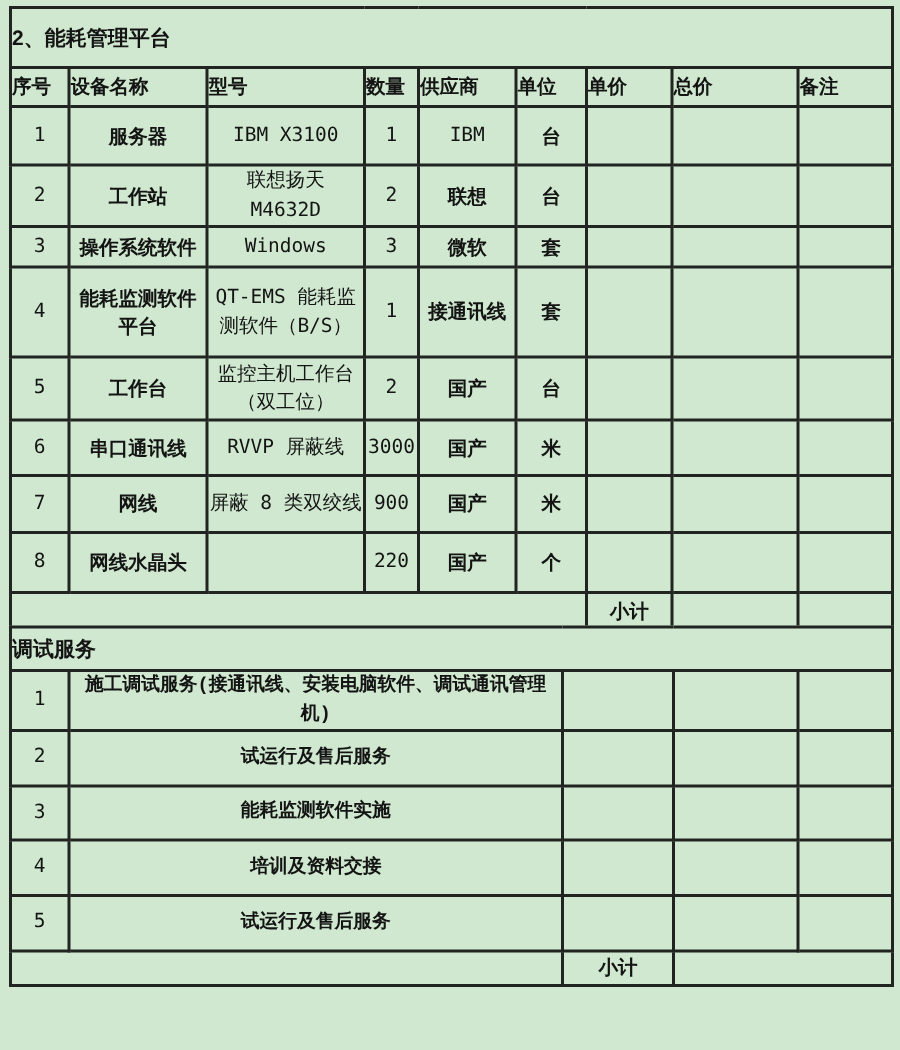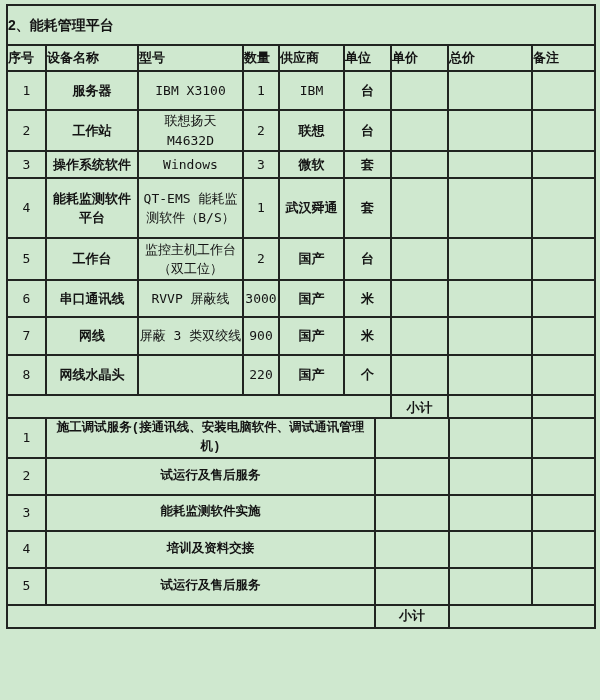--- a/index.html
+++ b/index.html
@@ -108,21 +108,21 @@
       <td class="cjk ctr">套</td>
       <td></td>
       <td></td>
       <td></td>
     </tr>
     <tr style="height:60px">
       <td class="mono ctr">4</td>
       <td class="cjk lft">能耗监测软件平台</td>
       <td class="model lft">QT-EMS 能耗监测软件（B/S）</td>
       <td class="mono ctr">1</td>
-      <td class="cjk ctr">武汉舜通</td>
+      <td class="cjk ctr">接通讯线</td>
       <td class="cjk ctr">套</td>
       <td></td>
       <td></td>
       <td></td>
     </tr>
     <tr style="height:42px">
       <td class="mono ctr">5</td>
       <td class="cjk lft">工作台</td>
       <td class="model lft">监控主机工作台（双工位）</td>
       <td class="mono ctr">2</td>
@@ -139,21 +139,21 @@
       <td class="mono ctr">3000</td>
       <td class="cjk ctr">国产</td>
       <td class="cjk ctr">米</td>
       <td></td>
       <td></td>
       <td></td>
     </tr>
     <tr style="height:38px">
       <td class="mono ctr">7</td>
       <td class="cjk lft">网线</td>
-      <td class="model lft">屏蔽 3 类双绞线</td>
+      <td class="model lft">屏蔽 8 类双绞线</td>
       <td class="mono ctr">900</td>
       <td class="cjk ctr">国产</td>
       <td class="cjk ctr">米</td>
       <td></td>
       <td></td>
       <td></td>
     </tr>
     <tr style="height:40px">
       <td class="mono ctr">8</td>
       <td class="cjk lft">网线水晶头</td>
@@ -177,20 +177,23 @@
 
   <table class="tbl" id="tbl-svc">
     <colgroup>
       <col style="width:39px">
         <col style="width:329px">
         <col style="width:74px">
       <col style="width:83px">
         <col style="width:63px">
     </colgroup>
     <tbody>
+        <tr style="height:29px">
+      <td colspan="5" class="ttl">调试服务</td>
+    </tr>
     <tr style="height:38px">
       <td class="mono ctr">1</td>
       <td class="cjk lft desc">施工调试服务(接通讯线、安装电脑软件、调试通讯管理机)</td>
       <td></td>
       <td></td>
       <td></td>
     </tr>
     <tr style="height:37px">
       <td class="mono ctr">2</td>
       <td class="cjk lft desc">试运行及售后服务</td>

